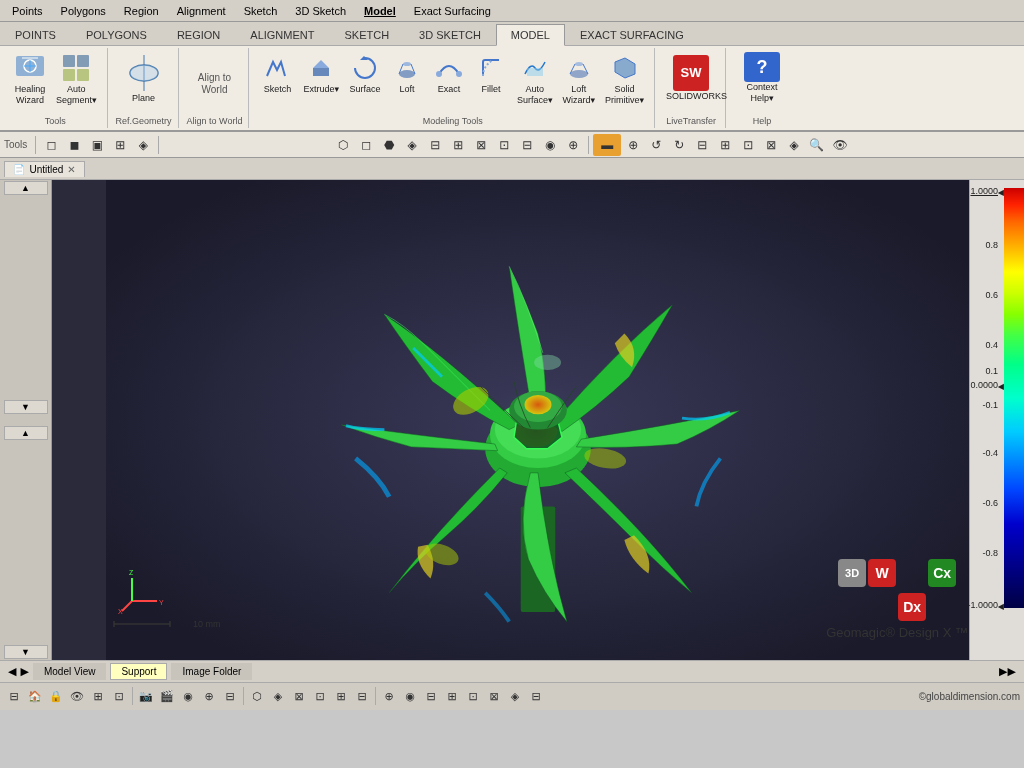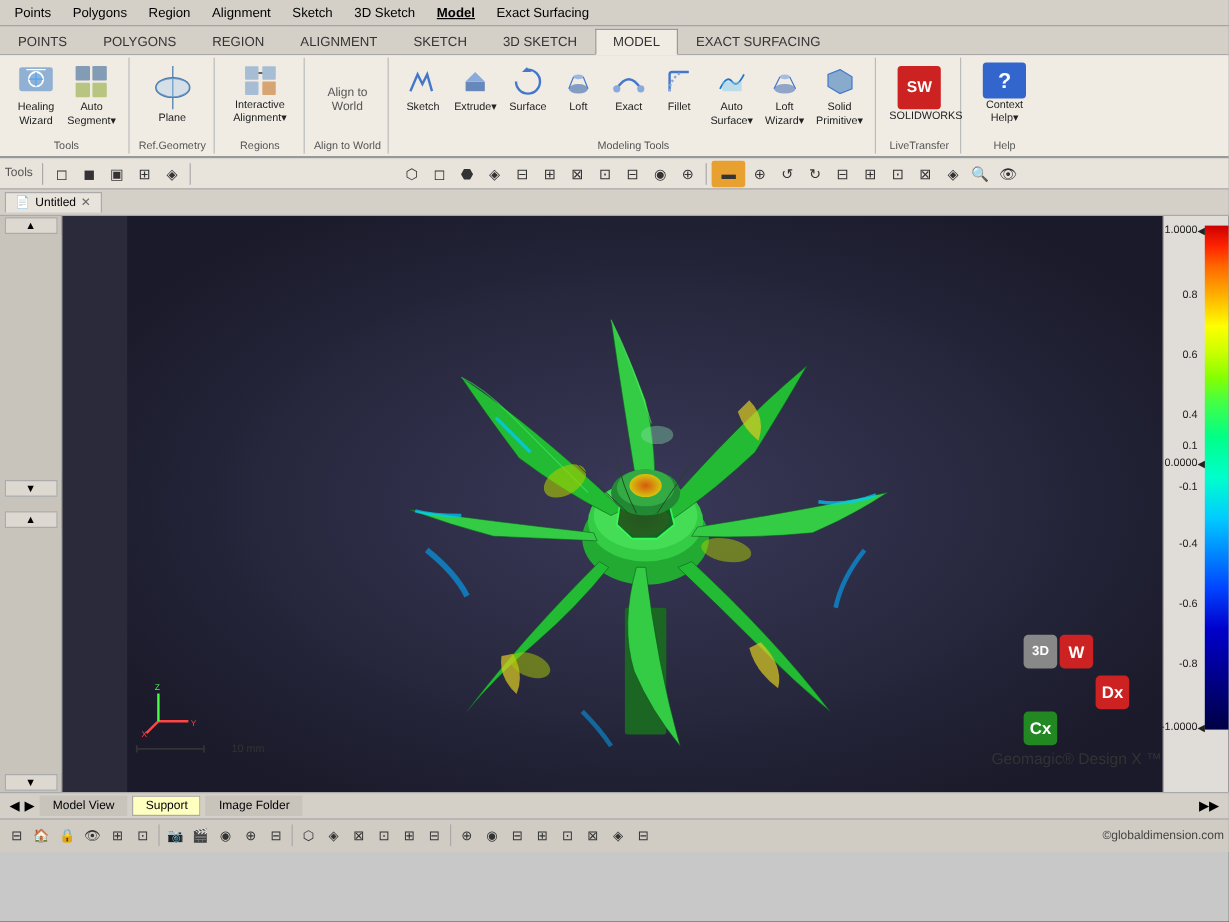--- a/index.html
+++ b/index.html
@@ -234,37 +234,20 @@
             <line x1="18" y1="2" x2="18" y2="38" stroke="#4477aa" stroke-width="1"></line>
             <ellipse cx="18" cy="20" rx="14" ry="8" fill="#aaccee" opacity="0.4"></ellipse>
           </svg>
           <div class="ribbon-btn-label">Plane</div>
         </div>
       </div>
     </div>
     <div class="ribbon-group-label">Ref.Geometry</div>
   </div>
 
-  <div class="ribbon-group">
-    <div class="ribbon-buttons">
-      <div class="ribbon-btn-large">
-        <div style="width:48px; height:52px; display:flex; flex-direction:column; align-items:center; justify-content:center;">
-          <svg width="40" height="38" viewBox="0 0 40 38">
-            <rect x="4" y="4" width="14" height="14" fill="#88aacc" opacity="0.7" rx="1"></rect>
-            <rect x="22" y="4" width="14" height="14" fill="#88aacc" opacity="0.7" rx="1"></rect>
-            <rect x="4" y="20" width="14" height="14" fill="#88aacc" opacity="0.7" rx="1"></rect>
-            <rect x="22" y="20" width="14" height="14" fill="#cc8844" opacity="0.7" rx="1"></rect>
-            <line x1="18" y1="11" x2="22" y2="11" stroke="#333" stroke-width="1.5" marker-end="url(#arr)"></line>
-          </svg>
-          <div class="ribbon-btn-label">Interactive<br>Alignment▾</div>
-        </div>
-      </div>
-    </div>
-    <div class="ribbon-group-label">Regions</div>
-  </div>
 
   <div class="ribbon-group">
     <div style="height:52px; display:flex; align-items:center;">
       <div class="ribbon-btn-label" style="font-size:10px; color:#555;margin-top:15px;">Align to<br>World</div>
     </div>
     <div class="ribbon-group-label">Align to World</div>
   </div>
 
   <div class="ribbon-group" style="min-width:280px;">
     <div class="ribbon-buttons">
@@ -518,40 +501,40 @@
 
       <path d="M435,258 Q410,235 390,215" stroke="#224422" stroke-width="0.8" fill="none"></path>
       <path d="M442,258 Q430,235 425,210" stroke="#224422" stroke-width="0.8" fill="none"></path>
       <path d="M460,258 Q475,235 490,215" stroke="#224422" stroke-width="0.8" fill="none"></path>
     </svg>
 
     <div id="color-legend">
       <div style="position:relative; height:440px; width:50px; margin:0 auto;">
         <div id="color-bar" style="position:absolute; right:0; top:0; width:20px; height:420px;"></div>
 
-        <span class="legend-label" style="top:-2px;">1.0000</span>
+        <span class="legend-label" style="top:-2px;text-decoration:underline;">1.0000</span>
         <span class="legend-arrow" style="top:0px; right:20px; font-size:8px;">◀</span>
         <span class="legend-label" style="top:52px;">0.8</span>
         <span class="legend-label" style="top:102px;">0.6</span>
         <span class="legend-label" style="top:152px;">0.4</span>
         <span class="legend-label" style="top:178px;">0.1</span>
         <span class="legend-label" style="top:192px;">0.0000</span>
         <span class="legend-arrow" style="top:194px; right:20px; font-size:8px;">◀</span>
         <span class="legend-label" style="top:212px;">-0.1</span>
         <span class="legend-label" style="top:260px;">-0.4</span>
         <span class="legend-label" style="top:310px;">-0.6</span>
         <span class="legend-label" style="top:360px;">-0.8</span>
         <span class="legend-label" style="top:412px;">-1.0000</span>
         <span class="legend-arrow" style="top:414px; right:20px; font-size:8px;">◀</span>
       </div>
     </div>
 
     <div id="geomagic-logo">
       <div id="logo-cubes">
-        <div style="display:grid; grid-template-columns:1fr 1fr 1fr; gap:2px;">
+        <div style="display:grid; grid-template-columns:1fr 1fr 1fr 1fr; gap:2px;">
           <div class="logo-cube" style="background:#888; font-size:11px;">3D</div>
           <div class="logo-cube" style="background:#cc2222;">W</div>
           <div class="logo-cube" style="background:#cc2222;margin-top:34px;">Dx</div>
           <div class="logo-cube" style="background:#228822;">Cx</div>
         </div>
       </div>
       <div style="font-size:13px; color:#333; text-align:center; margin-top:4px;">Geomagic® Design X ™</div>
     </div>
 
     <div id="axis-indicator">

